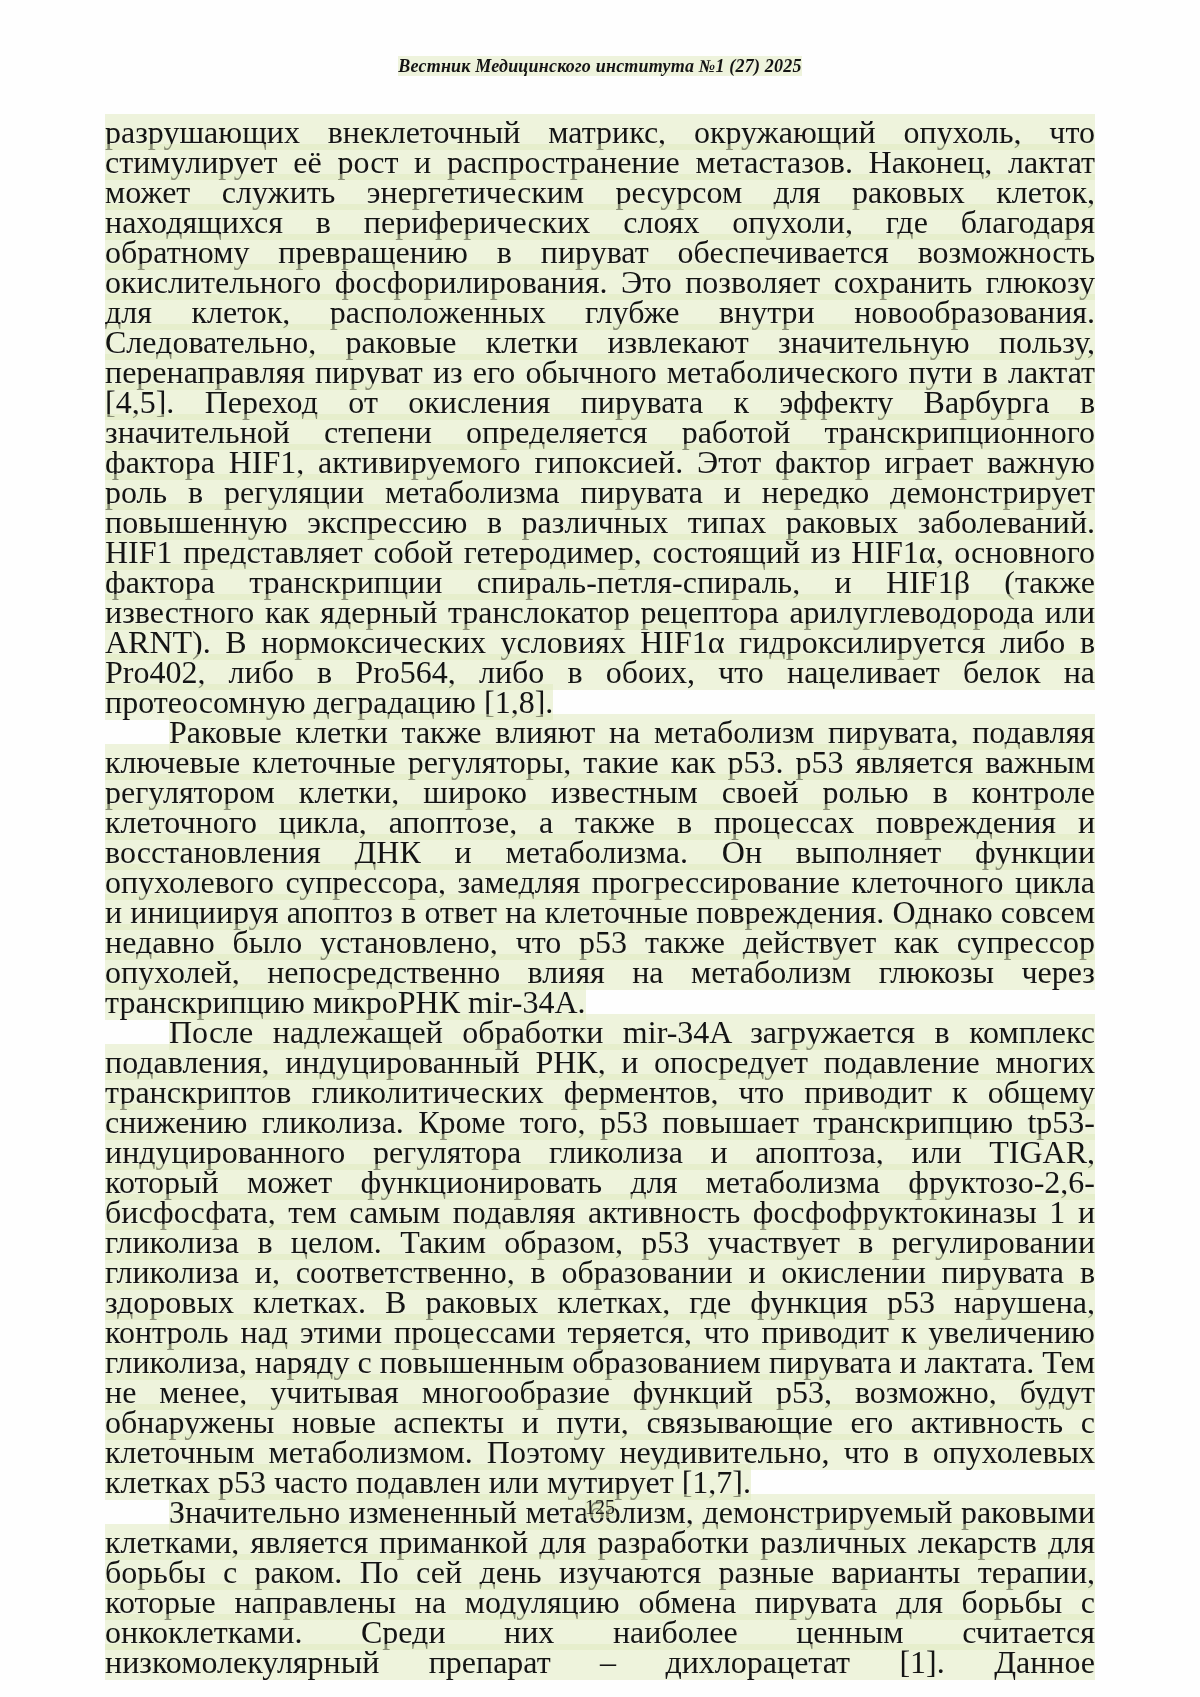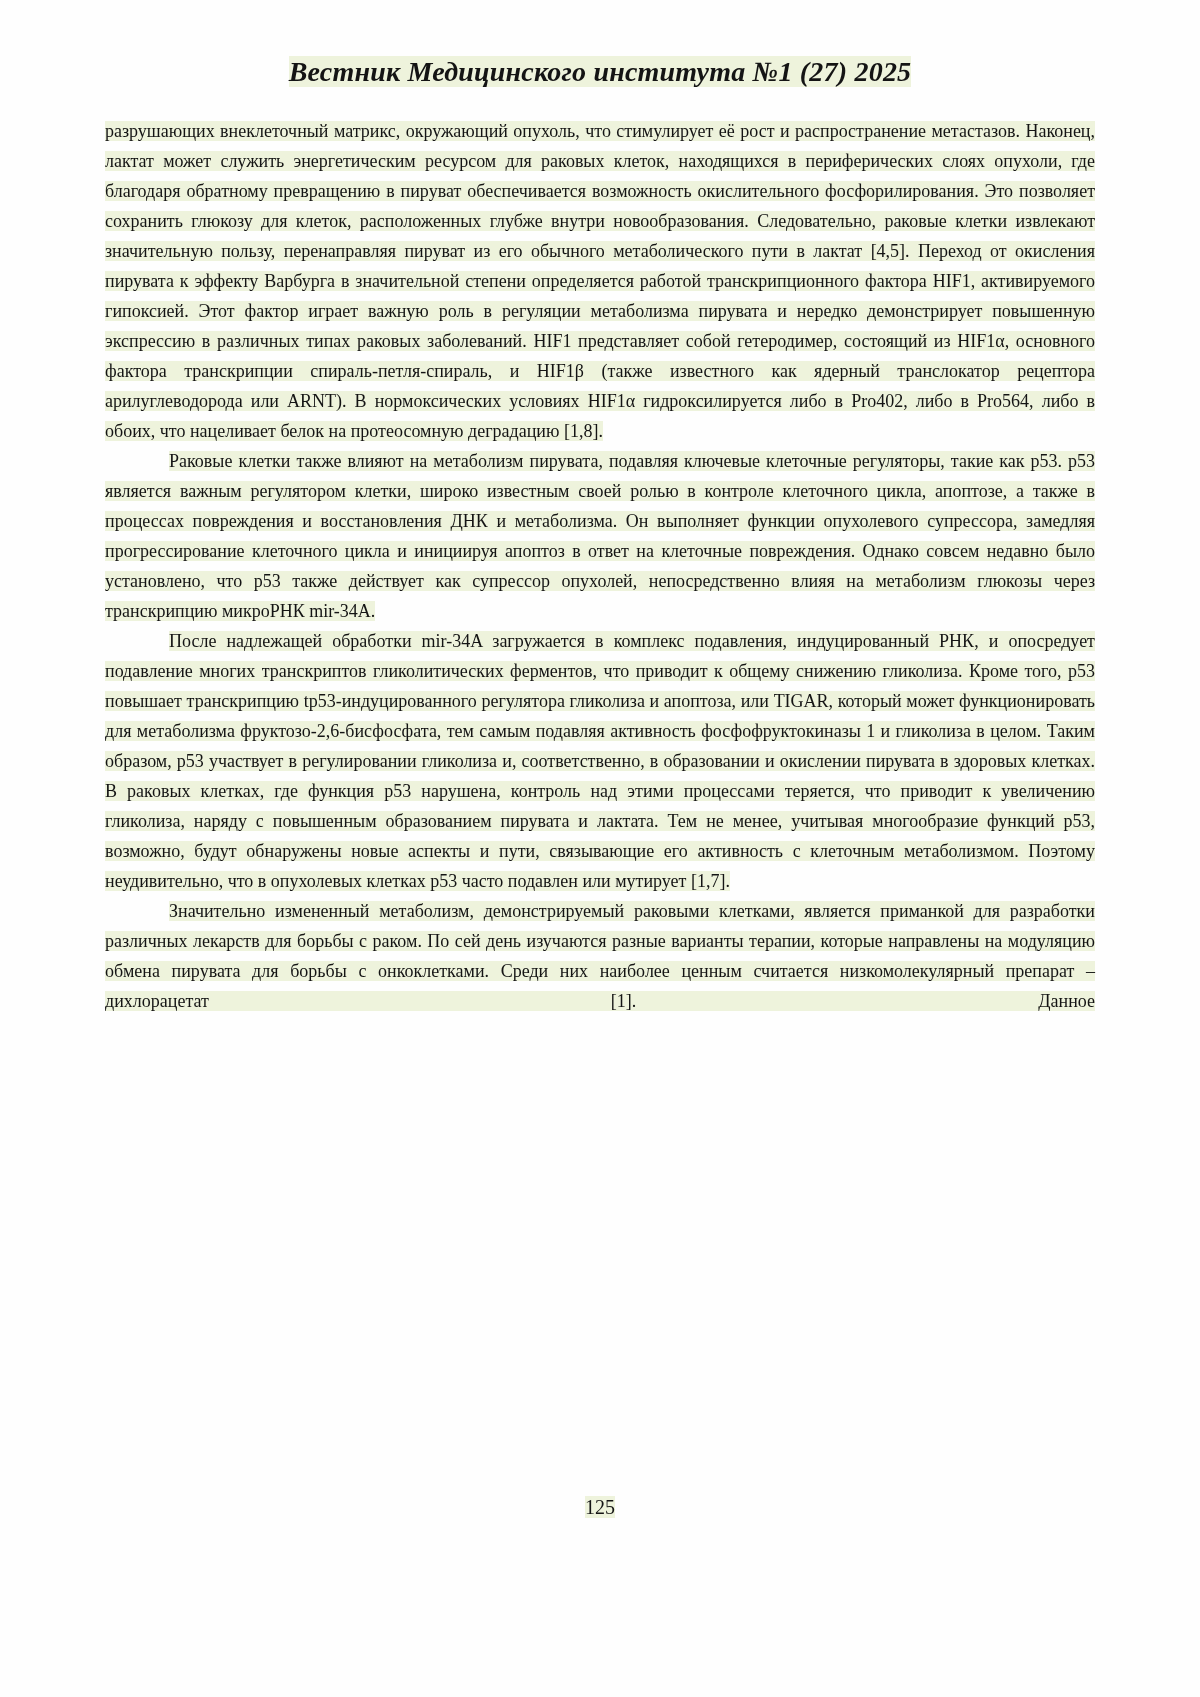--- a/index.html
+++ b/index.html
@@ -14,29 +14,29 @@
     margin: 0 auto;
     background: #fefefe;
     color: #141414;
     font-family: "Liberation Serif", "DejaVu Serif", serif;
     overflow: hidden;
     box-sizing: border-box;
   }
   .journal-header {
     padding-top: 56px;
     text-align: center;
-    font-size: 28px;
+    font-size: 18px;
     font-weight: bold;
     font-style: italic;
     letter-spacing: 0.2px;
   }
   .article-body {
-    margin: 28px 105px 0 105px;
+    margin: 40px 105px 0 105px;
     text-align: justify;
-    font-size: 18px;
+    font-size: 32px;
     line-height: 30px;
     hyphens: none;
   }
   .para {
     margin: 0;
     padding: 0;
     text-indent: 64px;
   }
   .para.first {
     text-indent: 0;

